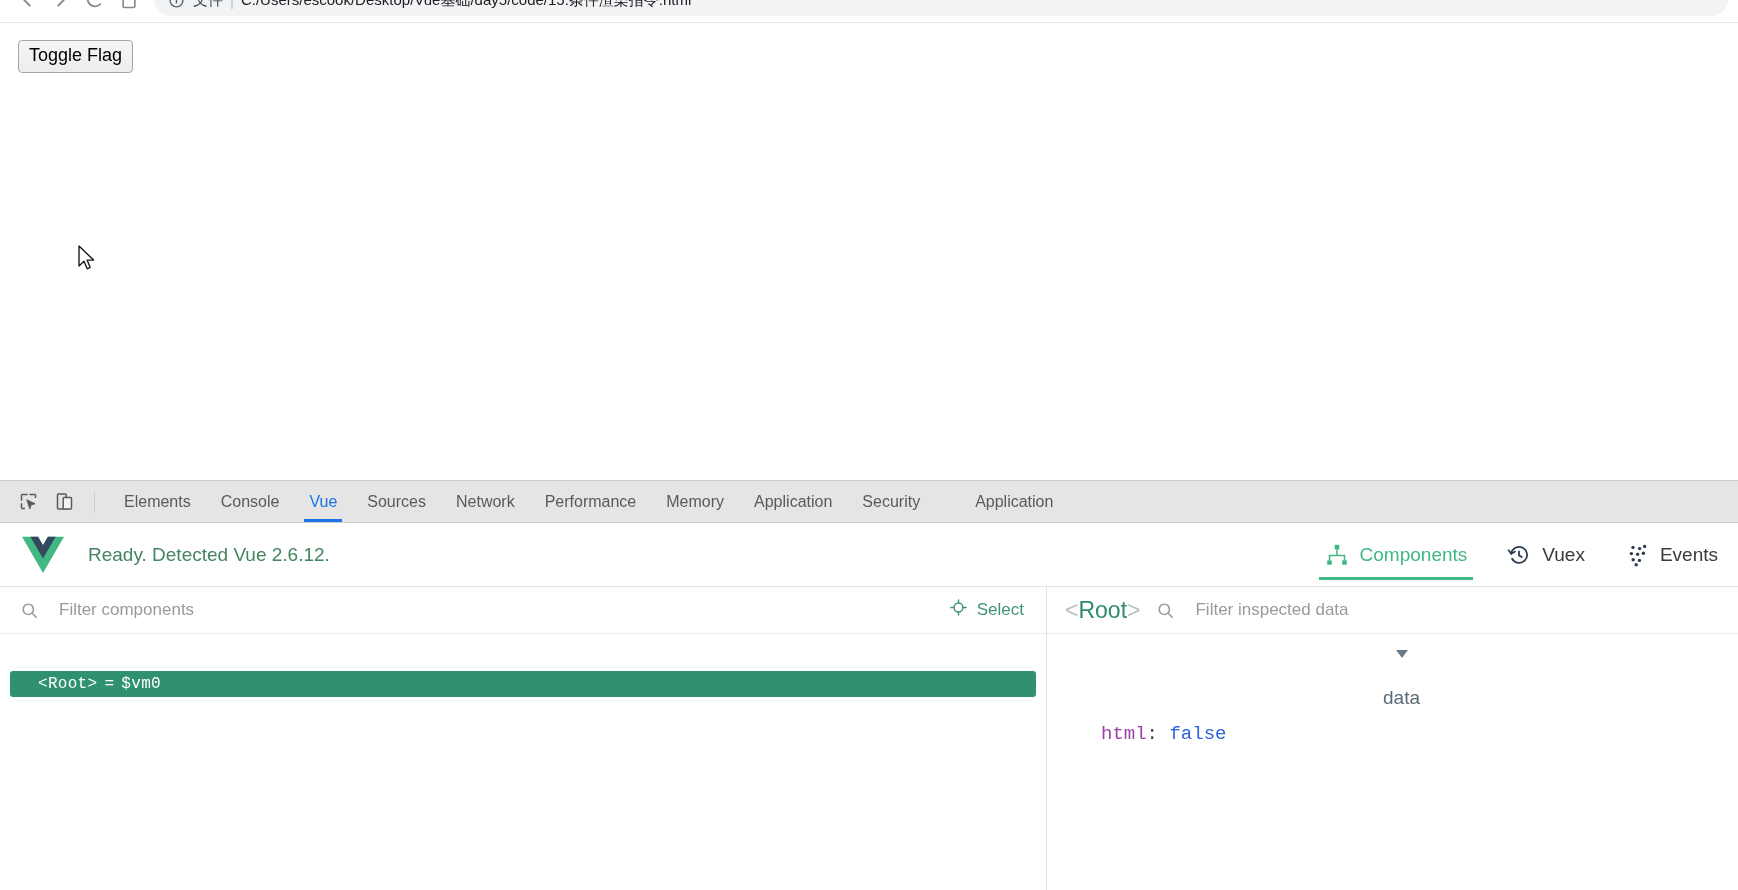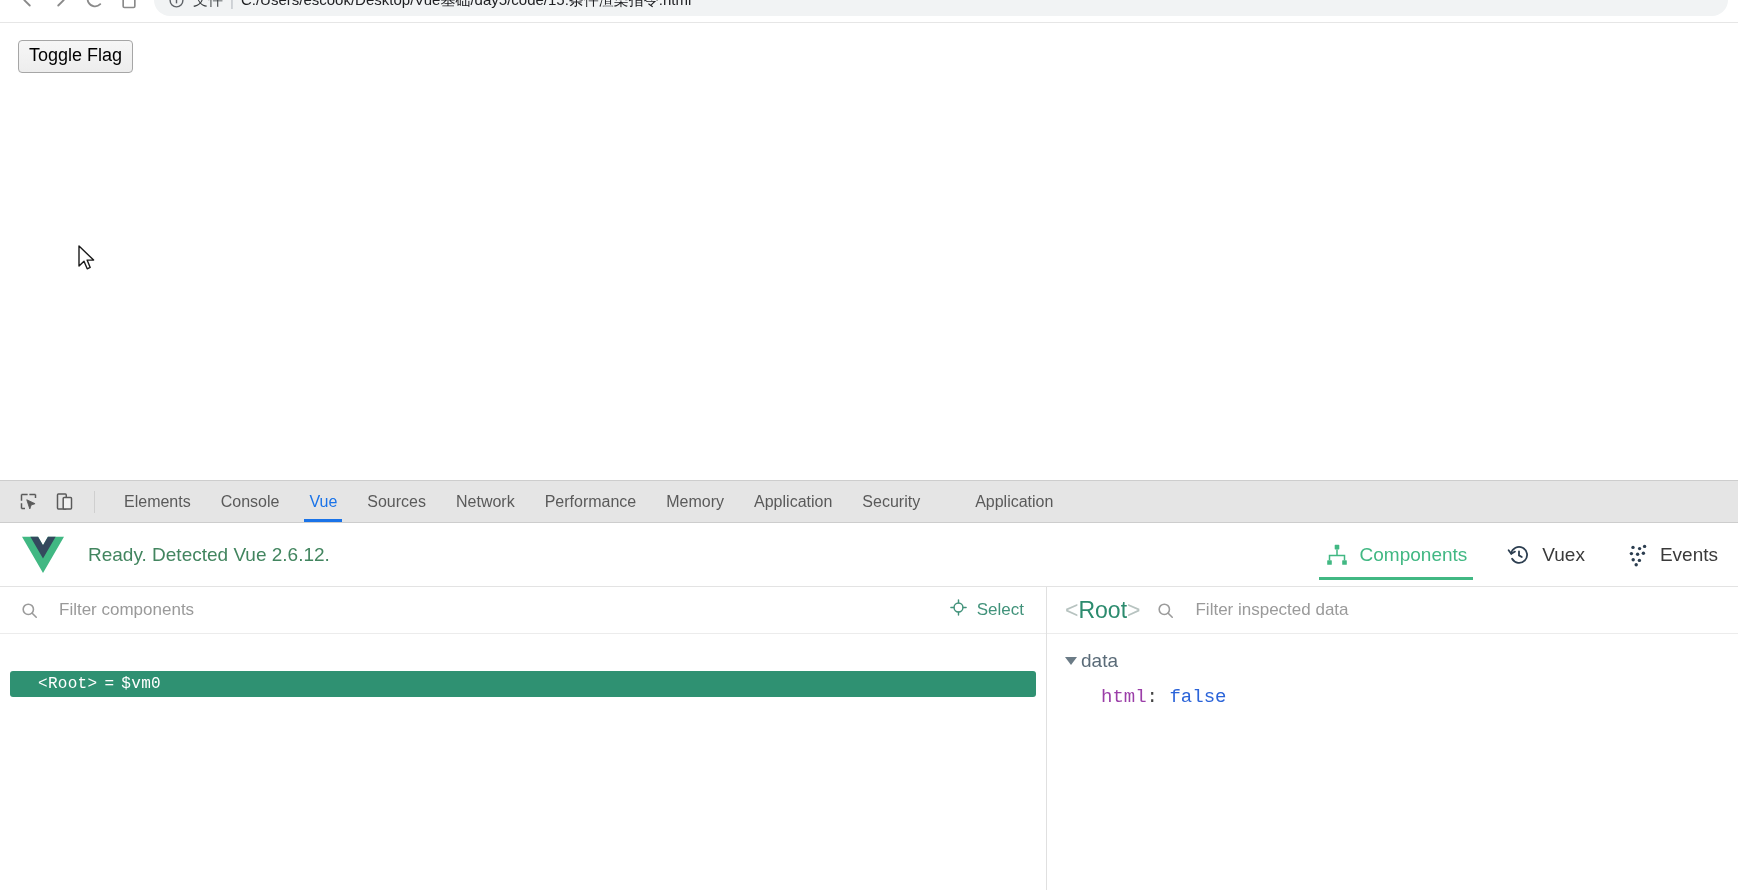--- a/index.html
+++ b/index.html
@@ -235,24 +235,25 @@
   }
   #inspected-name .ang { color: #b7c3c0; }
   #inspector-toolbar .search-icon { margin-left: 16px; }
   #inspector-data {
     flex: 1 1 auto;
     padding: 16px 0 0 18px;
     overflow: hidden;
   }
   .data-group-row {
     display: flex; align-items: center;
-    gap: 4px;
+    gap: 29px;
     font-size: 19px;
     color: #5a6b78;
     cursor: default;
+    flex-direction: column;
   }
   .caret {
     width: 0; height: 0;
     border-left: 6px solid transparent;
     border-right: 6px solid transparent;
     border-top: 8px solid #6b7b86;
   }
   .data-field-row {
     margin: 14px 0 0 36px;
     font-family: "Liberation Mono", monospace;

